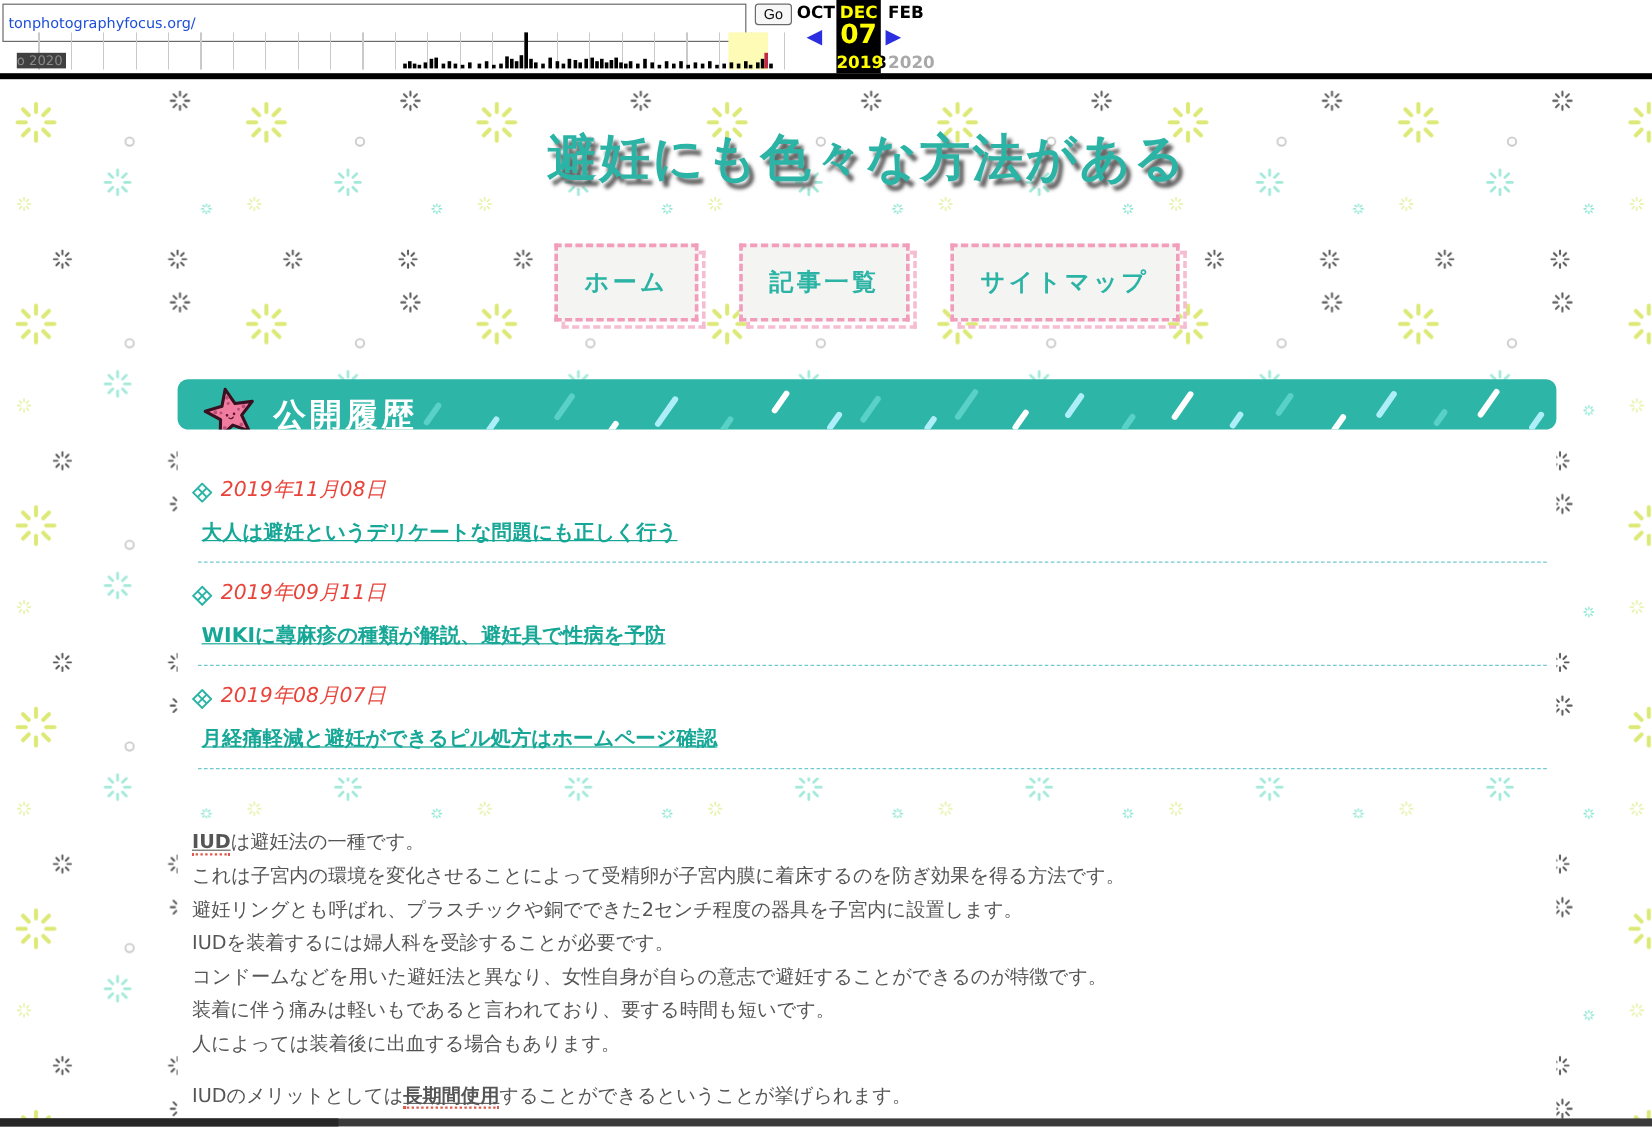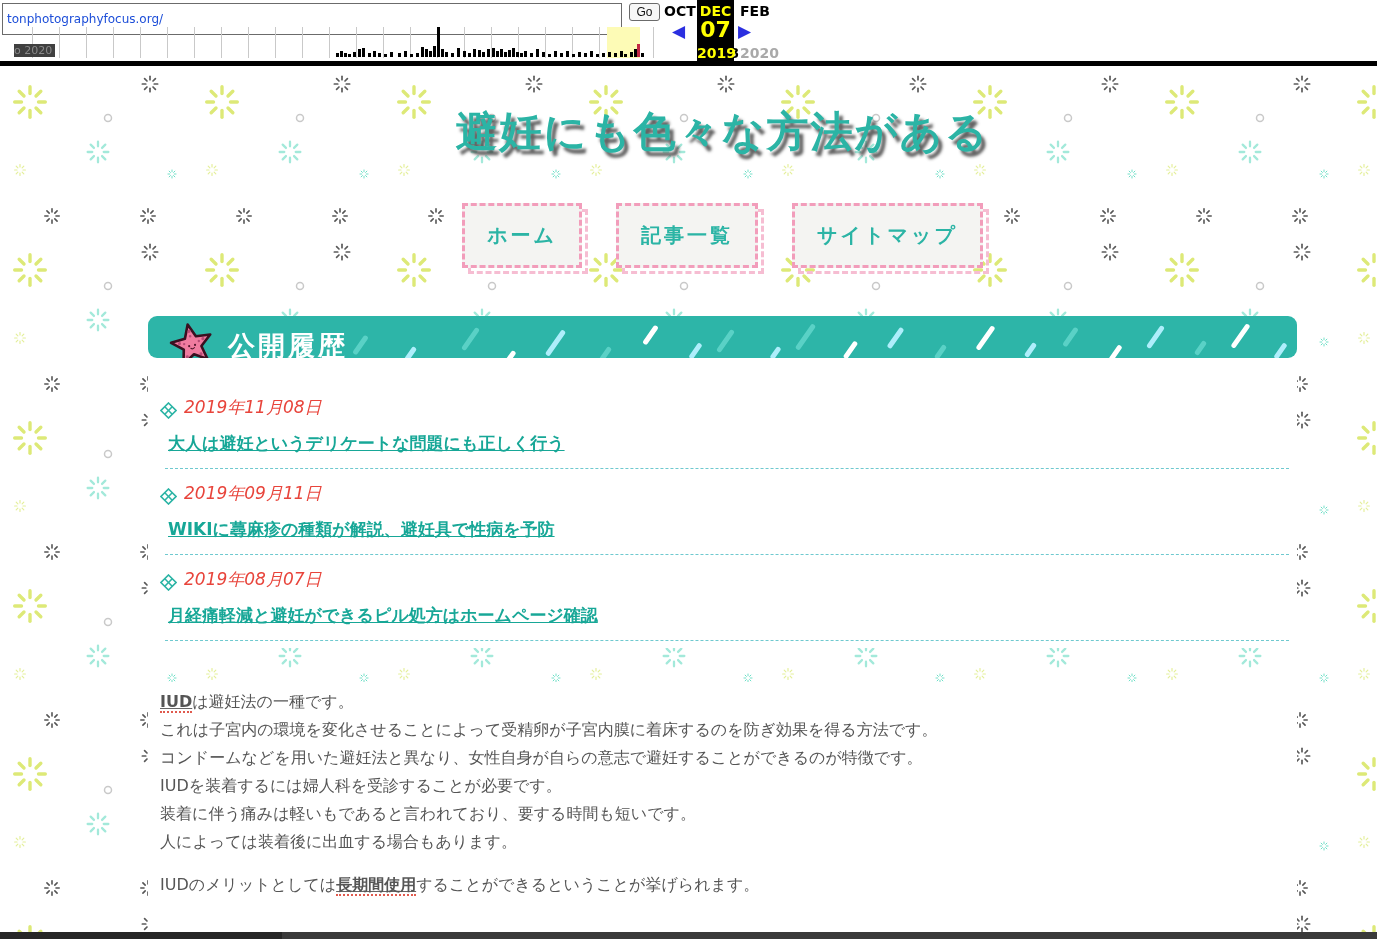--- a/index.html
+++ b/index.html
@@ -277,21 +277,22 @@
       </div>
       <a class="entry-link">月経痛軽減と避妊ができるピル処方はホームページ確認</a>
       <div class="sep"></div>
     </div>
 
   </div>
 
   <div class="article-box">
     <p class="a-line"><span class="kw">IUD</span><span>は避妊法の一種です。</span></p>
     <p class="a-line">これは子宮内の環境を変化させることによって受精卵が子宮内膜に着床するのを防ぎ効果を得る方法です。</p>
+    <p class="a-line">避妊リングとも呼ばれ、プラスチックや銅でできた2センチ程度の器具を子宮内に設置します。</p>
+    <p class="a-line">IUDを装着するには婦人科を受診することが必要です。</p>
     <p class="a-line">コンドームなどを用いた避妊法と異なり、女性自身が自らの意志で避妊することができるのが特徴です。</p>
-    <p class="a-line">IUDを装着するには婦人科を受診することが必要です。</p>
     <p class="a-line">装着に伴う痛みは軽いもであると言われており、要する時間も短いです。</p>
     <p class="a-line">人によっては装着後に出血する場合もあります。</p>
     <p class="a-line gap"><span>IUDのメリットとしては</span><span class="kw">長期間使用</span><span>することができるということが挙げられます。</span></p>
   </div>
 
   <div class="bottom-bar"></div>
 </div>
 
 </body></html>

